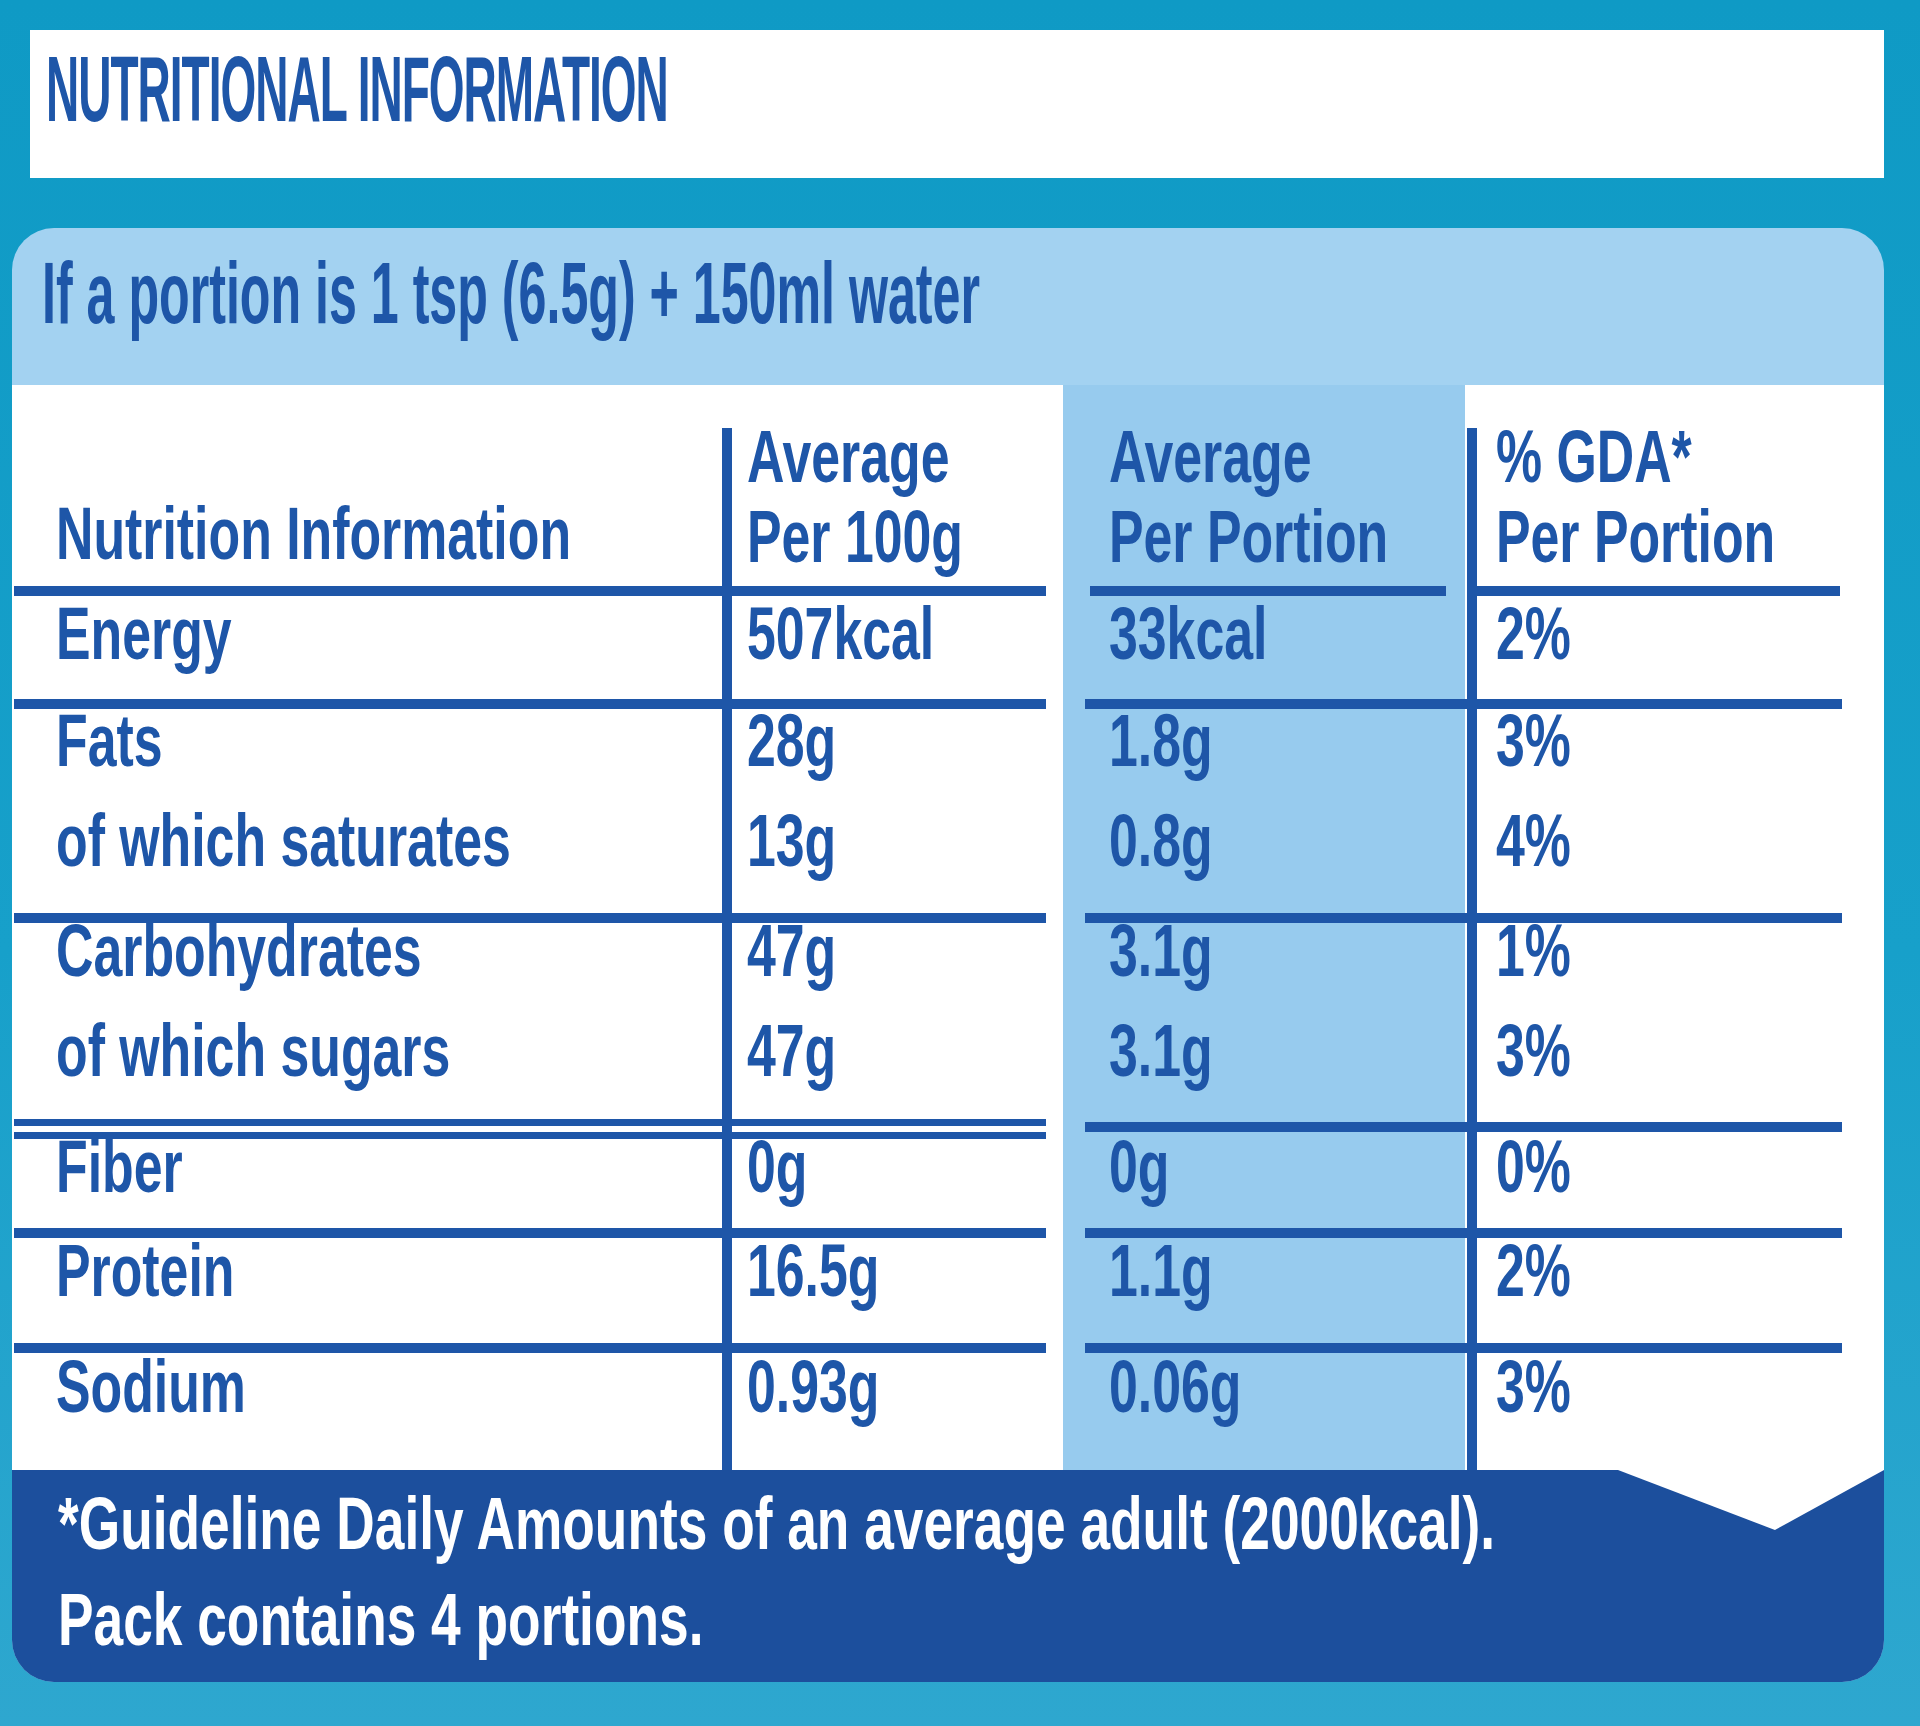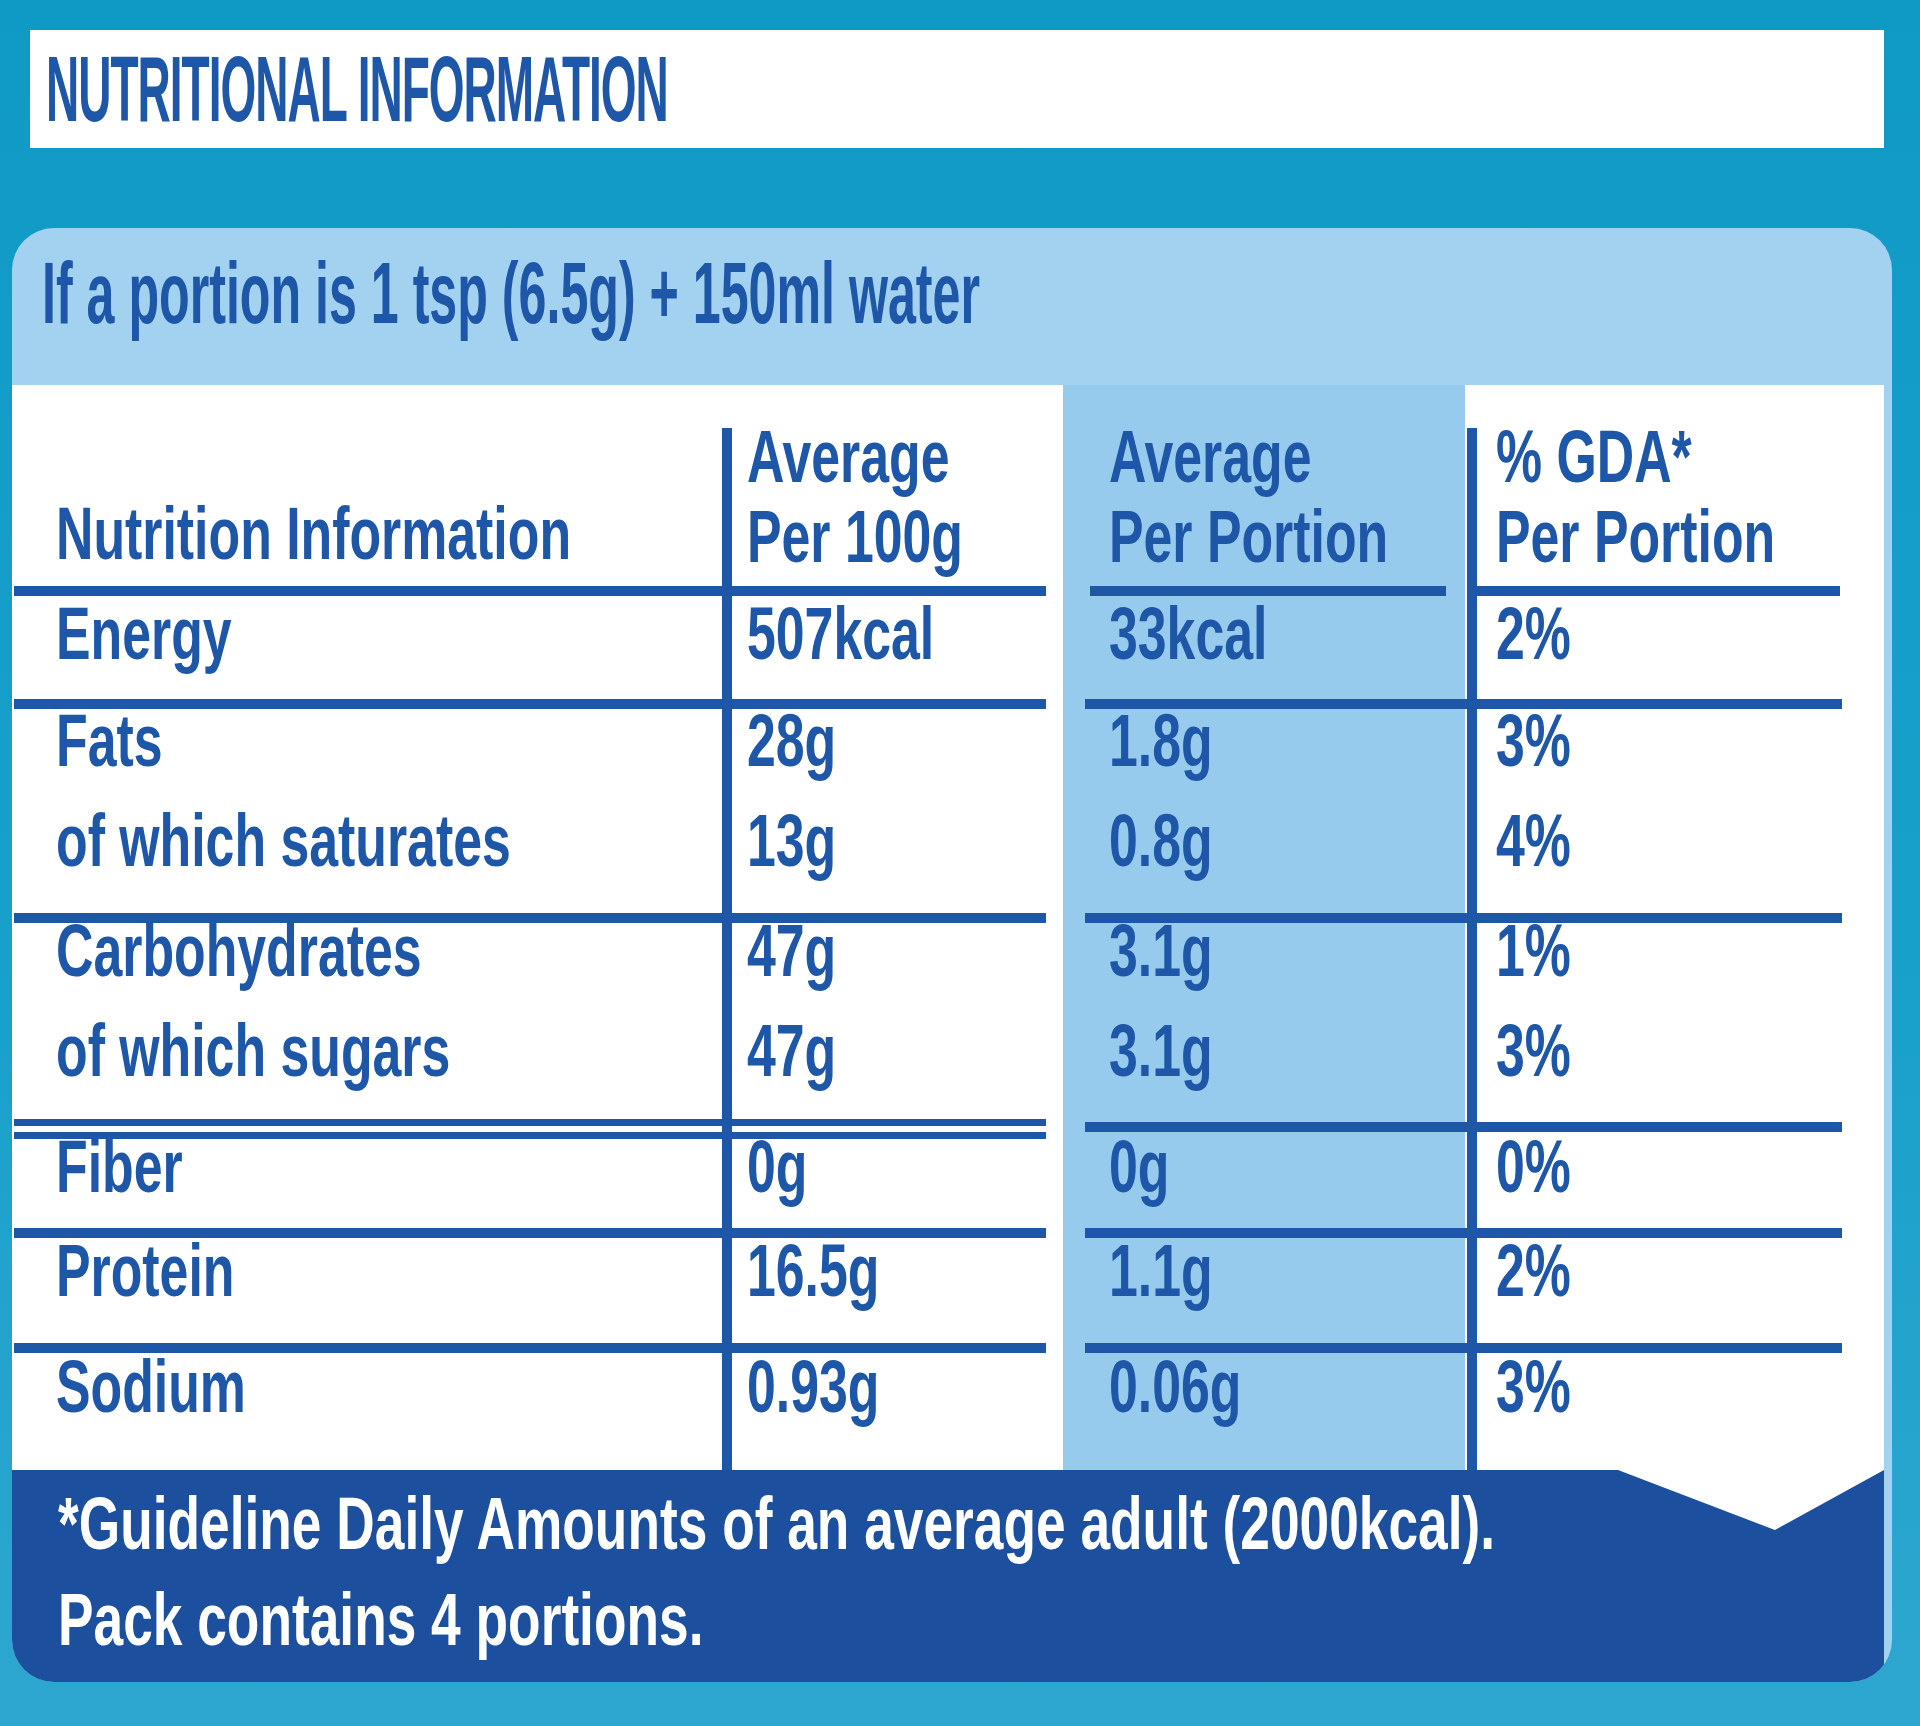--- a/index.html
+++ b/index.html
@@ -4,25 +4,25 @@
 <style>
   :root{
     --teal-background:#129dc8; --panel-light-blue:#a3d2f1; --portion-column-blue:#97cbee;
     --dark-blue:#1c4f9d; --text-blue:#1e56a8; --white:#ffffff;
   }
   html,body{margin:0;padding:0;background:#0c94c2;}
   .stage{position:relative;width:1920px;height:1726px;overflow:hidden;
     background:linear-gradient(180deg,#0f9ac5 0%,#17a0ca 55%,#2ea7cf 100%);
     font-family:"Liberation Sans","DejaVu Sans",sans-serif;font-weight:bold;}
   .abs{position:absolute;}
-  .headerbar{left:30px;top:30px;width:1854px;height:118px;background:var(--white);}
+  .headerbar{left:30px;top:30px;width:1854px;height:148px;background:var(--white);}
   .title{position:absolute;left:16px;top:0;font-size:92px;line-height:118px;color:var(--text-blue);
     white-space:nowrap;letter-spacing:-2px;transform:scaleX(.50);transform-origin:0 0;}
   .panel{left:12px;top:228px;width:1872px;height:1454px;background:var(--panel-light-blue);
-    border-radius:42px;overflow:hidden;padding-left:8px;}
+    border-radius:42px;overflow:hidden;}
   .portion-note{left:30px;top:10px;font-size:88px;line-height:110px;color:var(--text-blue);
     white-space:nowrap;transform:scaleX(.57);transform-origin:0 0;}
   .white-left{left:0;top:157px;width:1051px;height:1085px;background:var(--white);}
   .col-hl{left:1051px;top:157px;width:402px;height:1085px;background:var(--portion-column-blue);}
   .white-right{left:1453px;top:157px;width:419px;height:1085px;background:var(--white);}
   .footerbar{left:0;top:1242px;width:1872px;height:212px;background:var(--dark-blue);z-index:2;}
   .notch{left:1606px;top:1242px;width:266px;height:60px;background:var(--white);z-index:3;
     clip-path:polygon(0 0,100% 0,59% 100%);}
   .vline{width:10px;background:var(--text-blue);z-index:4;}
   .hline{height:10px;background:var(--text-blue);z-index:4;}

